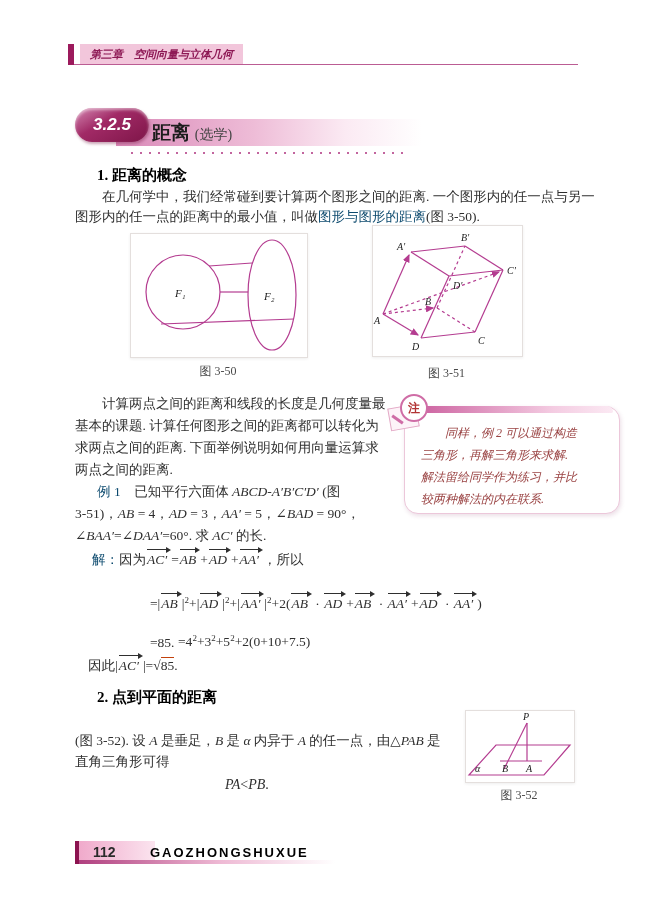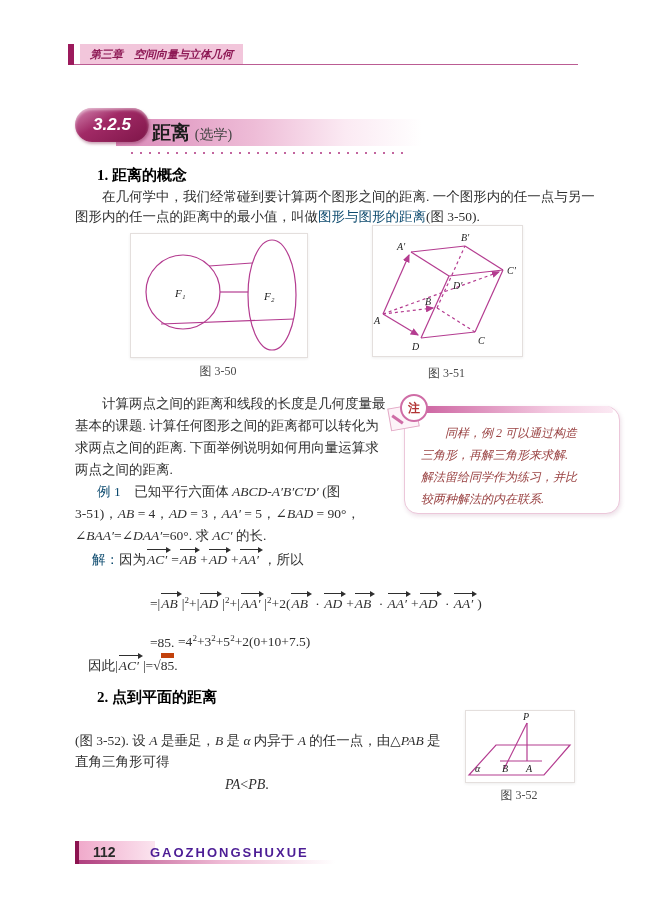--- a/index.html
+++ b/index.html
@@ -9,21 +9,21 @@
   .line{position:absolute;white-space:nowrap;font:13.5px/1.25 "Liberation Serif","DejaVu Serif",serif;color:#2f2f2f;}
   .m{color:#0c4a6e;font-weight:normal;}
   .mi{color:#d02980;font-weight:bold;font-style:italic;}
   .i{font-style:italic;font-family:"Liberation Serif","DejaVu Serif",serif;}
   sup{font-size:9px;vertical-align:super;line-height:0;}
   .vec{position:relative;display:inline-block;font-style:italic;padding:5px 4px 0 1px;line-height:1;}
   .vec::before{content:"";position:absolute;top:1px;left:1px;right:5px;height:1px;background:#2f2f2f;}
   .vec::after{content:"";position:absolute;top:-1.5px;right:0;width:0;height:0;
     border-left:5px solid #2f2f2f;border-top:3px solid transparent;border-bottom:3px solid transparent;}
   .sqrt{white-space:nowrap;}
-  .sqrt .under{border-top:5px solid #c2410c;margin-top:48px;}
+  .sqrt .under{border-top:1px solid #c2410c;margin-top:48px;}
   
   .hdr-stripe{left:68px;top:44px;width:6px;height:21px;background:#9c1a5c;}
   .hdr-box{left:80px;top:44px;height:20px;background:#f2c6db;padding:0 10px;
     font:italic bold 11px/20px "Liberation Serif",serif;color:#8e1a56;white-space:nowrap;}
   .hdr-line{left:74px;top:64px;width:504px;height:1px;background:#bb5c93;}
   
   .band{left:116px;top:119px;width:306px;height:27px;
     background:linear-gradient(to right,#d989b8,#eebcd7 45%,#fbeaf3 75%,rgba(255,255,255,0));}
   .badge{left:75px;top:108px;width:74px;height:34px;border-radius:17px;
     background:linear-gradient(150deg,#d488b2 0%,#a12a66 40%,#7e1548 100%);
@@ -51,21 +51,21 @@
   .lens{position:absolute;left:12px;top:0;width:24px;height:24px;border-radius:50%;border:2px solid #cf6da6;
     background:#fff;color:#b23434;font:bold 12px/24px "Liberation Serif",serif;text-align:center;}
   .handle{position:absolute;left:3px;top:24px;width:13px;height:3px;background:#cf6da6;transform:rotate(35deg);}
   
   .ft-stripe{left:75px;top:841px;width:4px;height:23px;background:#8c1350;}
   .ft-numbox{left:79px;top:841px;width:76px;height:23px;background:linear-gradient(to right,#f0aacb,#fbe4ef);}
   .ft-num{position:absolute;left:14px;top:0;font:bold 14px/23px "Liberation Sans","DejaVu Sans",sans-serif;color:#2a2a2a;}
   .ft-bar{left:79px;top:860px;width:256px;height:4px;
     background:linear-gradient(to right,#b0407f,#eeb9d4 55%,rgba(255,255,255,0));}
   .watermark{left:150px;top:845px;font:bold 13px/16px "Liberation Sans","DejaVu Sans",sans-serif;
-    color:#4c1d95;letter-spacing:2px;}
+    color:#000000;letter-spacing:2px;}
 </style>
 </head>
 <body>
 
 <div class="page">
 
   <div class="abs hdr-stripe"></div>
   <div class="abs hdr-box">第三章　空间向量与立体几何</div>
   <div class="abs hdr-line"></div>
 

